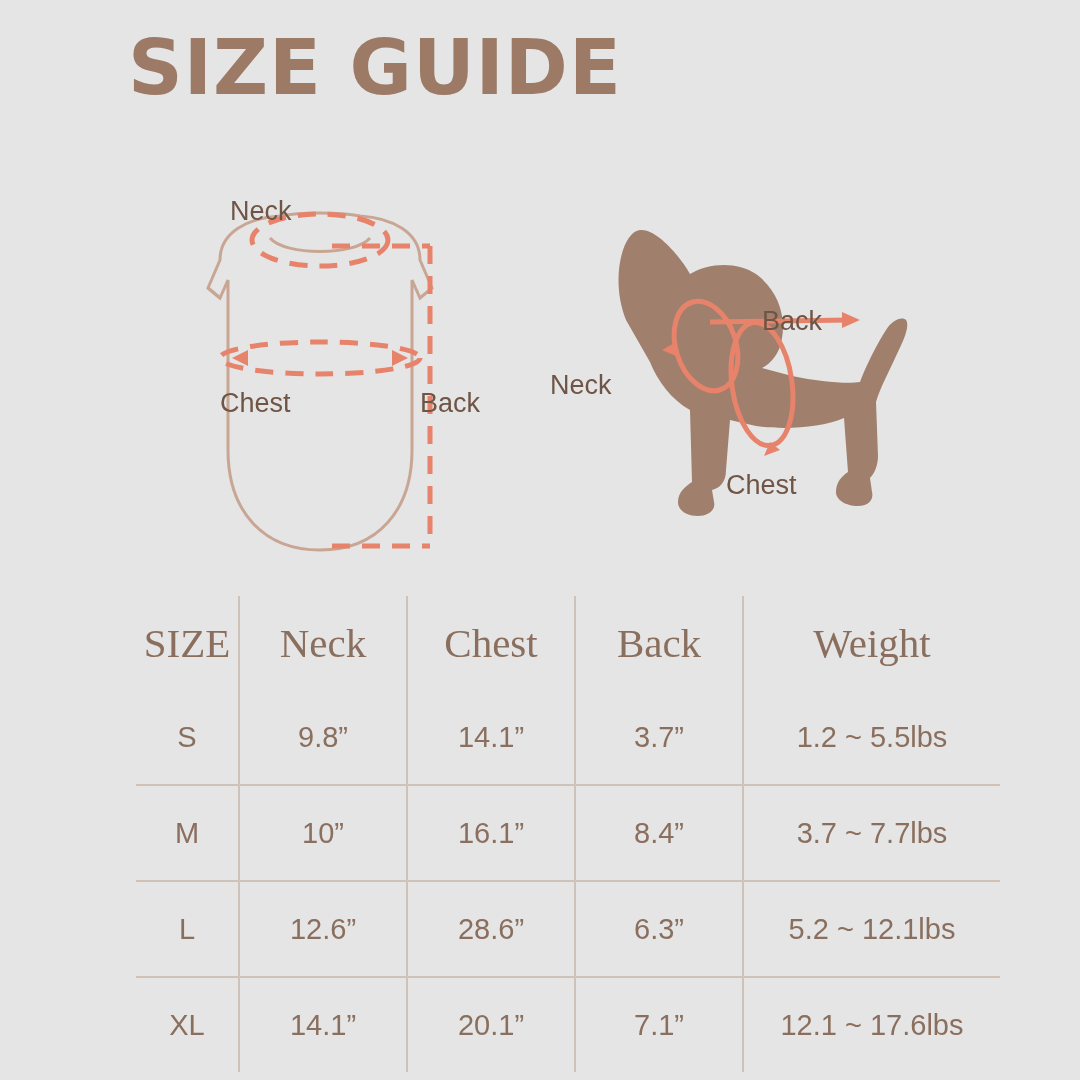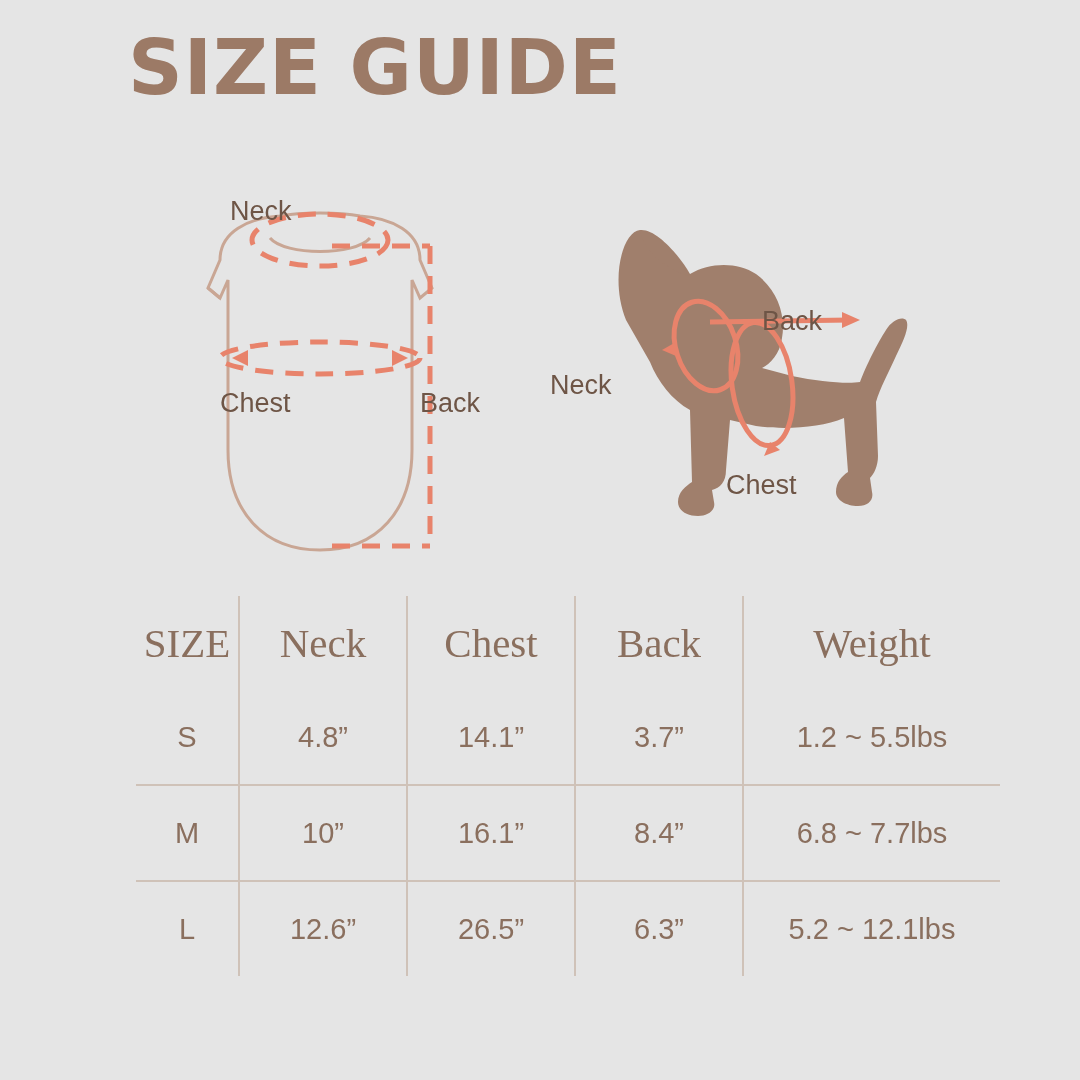--- a/index.html
+++ b/index.html
@@ -229,36 +229,43 @@
           <th class="size-col">SIZE</th>
           <th class="c-neck">Neck</th>
           <th class="c-chest">Chest</th>
           <th class="c-back">Back</th>
           <th class="c-weight">Weight</th>
         </tr>
       </thead>
       <tbody>
         <tr>
           <td class="size-col">S</td>
-          <td class="c-neck">4.8”</td>
+          <td class="c-neck">9.8”</td>
           <td class="c-chest">14.1”</td>
           <td class="c-back">3.7”</td>
           <td class="c-weight">1.2 ~ 5.5lbs</td>
         </tr>
         <tr>
           <td class="size-col">M</td>
           <td class="c-neck">10”</td>
           <td class="c-chest">16.1”</td>
           <td class="c-back">8.4”</td>
-          <td class="c-weight">6.8 ~ 7.7lbs</td>
+          <td class="c-weight">3.7 ~ 7.7lbs</td>
         </tr>
         <tr>
           <td class="size-col">L</td>
           <td class="c-neck">12.6”</td>
-          <td class="c-chest">26.5”</td>
+          <td class="c-chest">28.6”</td>
           <td class="c-back">6.3”</td>
           <td class="c-weight">5.2 ~ 12.1lbs</td>
+        </tr>
+        <tr>
+          <td class="size-col">XL</td>
+          <td class="c-neck">14.1”</td>
+          <td class="c-chest">20.1”</td>
+          <td class="c-back">7.1”</td>
+          <td class="c-weight">12.1 ~ 17.6lbs</td>
         </tr>
       </tbody>
     </table>
   </div>
 
 </div>
 
 </body></html>

